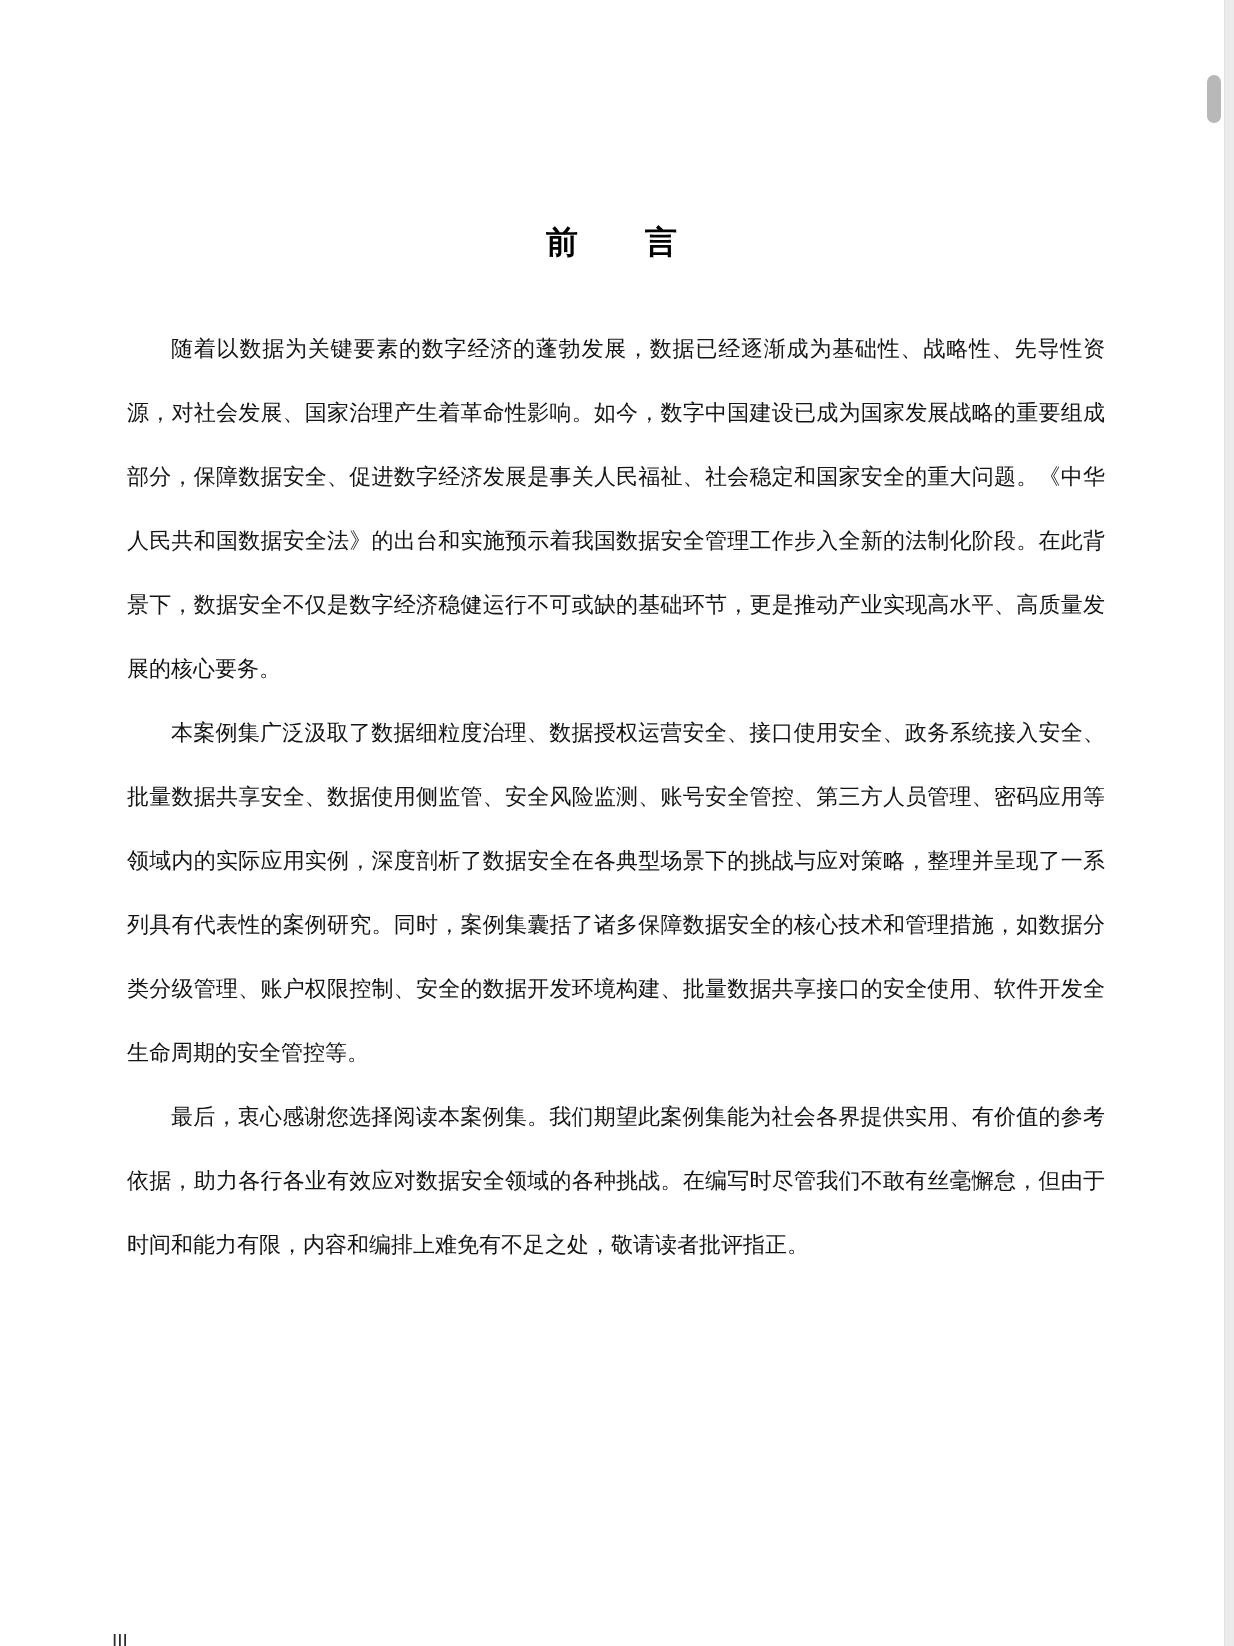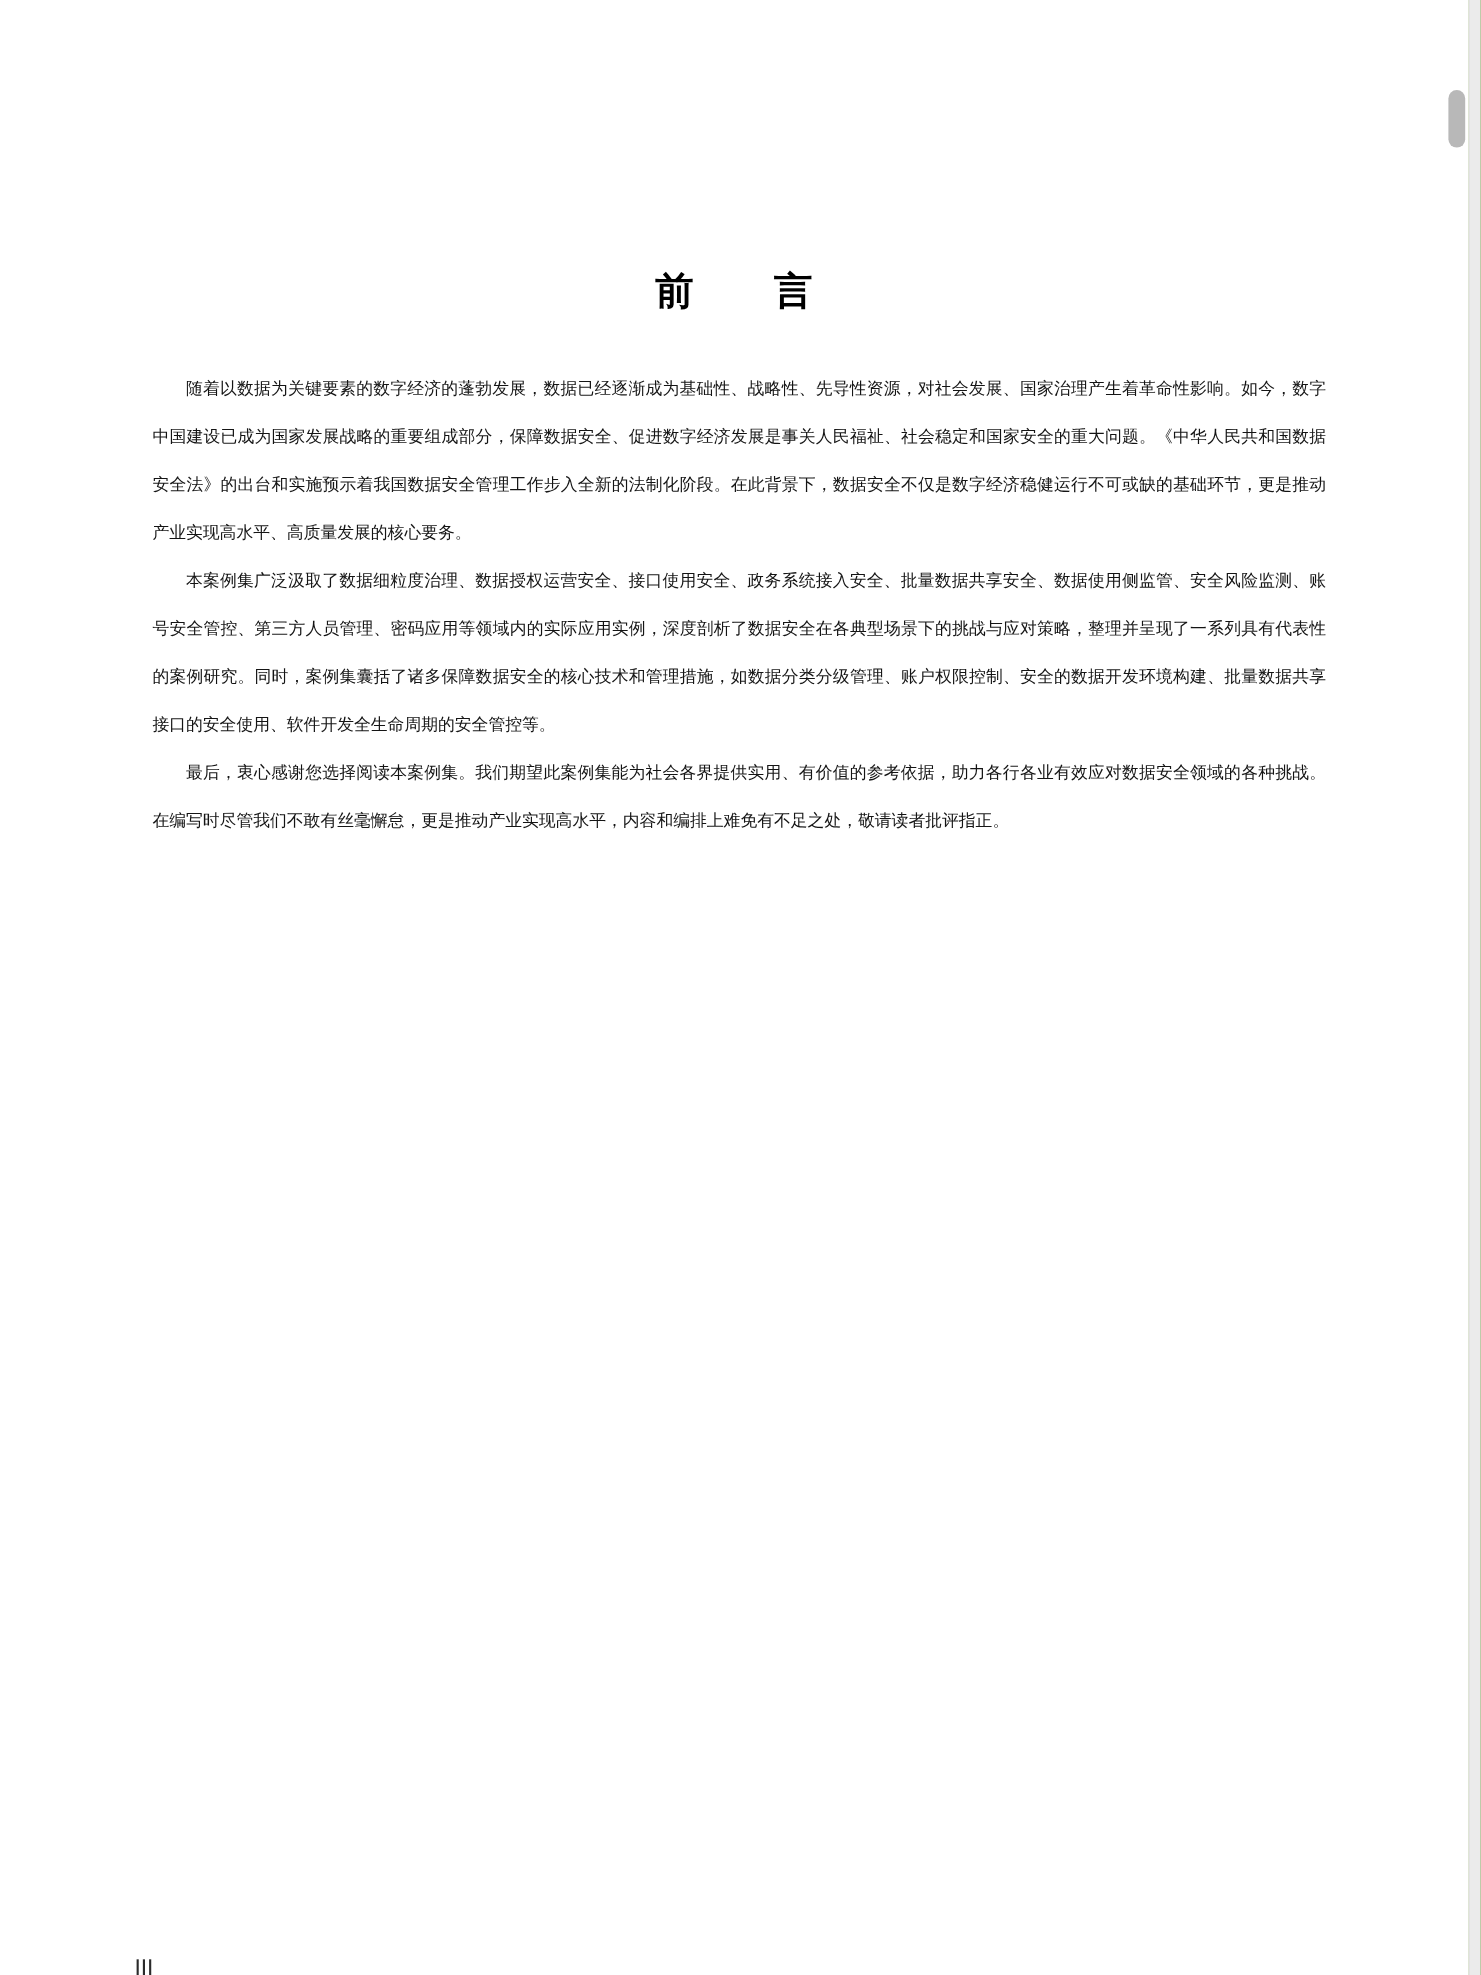--- a/index.html
+++ b/index.html
@@ -5,21 +5,21 @@
   html, body {
     margin: 0;
     padding: 0;
     background: #ffffff;
   }
   .viewport {
     position: relative;
     width: 1234px;
     height: 1646px;
     overflow: hidden;
-    background: #4d7c0f;
+    background: #7dd3fc;
   }
   .doc-page {
     position: absolute;
     left: 0;
     top: 0;
     width: 1224px;
     height: 1646px;
     background: #ffffff;
   }
   .scrollbar-track {
@@ -51,25 +51,25 @@
     font-weight: bold;
     font-size: 32px;
     line-height: 40px;
     color: #000000;
     letter-spacing: 1px;
     white-space: pre;
   }
   .doc-body {
     position: absolute;
     left: 127px;
-    top: 305px;
+    top: 317px;
     width: 978px;
     font-family: "Liberation Serif", "DejaVu Serif", serif;
-    font-size: 14px;
-    line-height: 40px;
+    font-size: 22px;
+    line-height: 64px;
     text-align: justify;
     text-justify: inter-ideograph;
     color: #141414;
   }
   .doc-body p {
     margin: 0;
     padding: 0;
     text-indent: 2em;
   }
   .page-number {
@@ -87,21 +87,21 @@
 
 <div class="viewport">
 
   <div class="doc-page">
 
     <div class="doc-title">前　　言</div>
 
     <div class="doc-body">
       <p>随着以数据为关键要素的数字经济的蓬勃发展，数据已经逐渐成为基础性、战略性、先导性资源，对社会发展、国家治理产生着革命性影响。如今，数字中国建设已成为国家发展战略的重要组成部分，保障数据安全、促进数字经济发展是事关人民福祉、社会稳定和国家安全的重大问题。《中华人民共和国数据安全法》的出台和实施预示着我国数据安全管理工作步入全新的法制化阶段。在此背景下，数据安全不仅是数字经济稳健运行不可或缺的基础环节，更是推动产业实现高水平、高质量发展的核心要务。</p>
       <p>本案例集广泛汲取了数据细粒度治理、数据授权运营安全、接口使用安全、政务系统接入安全、批量数据共享安全、数据使用侧监管、安全风险监测、账号安全管控、第三方人员管理、密码应用等领域内的实际应用实例，深度剖析了数据安全在各典型场景下的挑战与应对策略，整理并呈现了一系列具有代表性的案例研究。同时，案例集囊括了诸多保障数据安全的核心技术和管理措施，如数据分类分级管理、账户权限控制、安全的数据开发环境构建、批量数据共享接口的安全使用、软件开发全生命周期的安全管控等。</p>
-      <p>最后，衷心感谢您选择阅读本案例集。我们期望此案例集能为社会各界提供实用、有价值的参考依据，助力各行各业有效应对数据安全领域的各种挑战。在编写时尽管我们不敢有丝毫懈怠，更是推动产业实现高水平，内容和编排上难免有不足之处，敬请读者批评指正。</p>
+      <p>最后，衷心感谢您选择阅读本案例集。我们期望此案例集能为社会各界提供实用、有价值的参考依据，助力各行各业有效应对数据安全领域的各种挑战。在编写时尽管我们不敢有丝毫懈怠，但由于时间和能力有限，内容和编排上难免有不足之处，敬请读者批评指正。</p>
     </div>
 
     <div class="page-number">III</div>
 
   </div>
 
   <div class="scrollbar-track"></div>
 
   <div class="scrollbar-thumb"></div>
 

